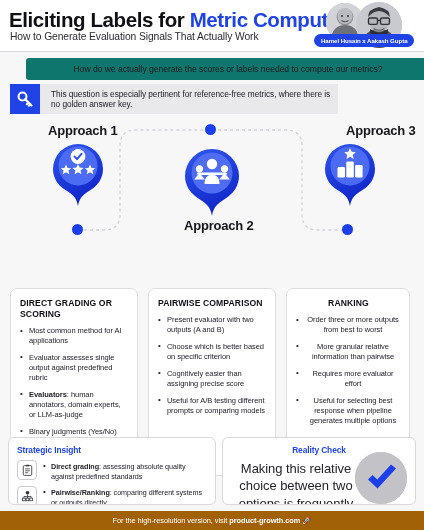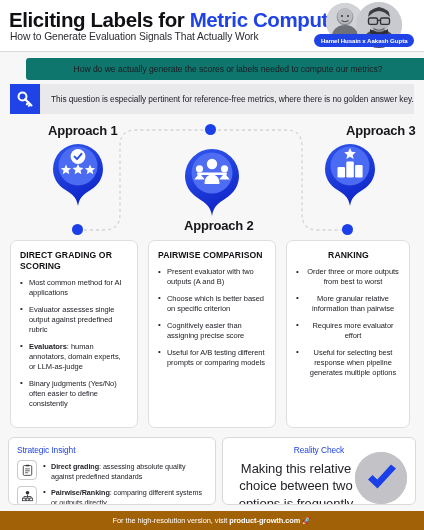--- a/index.html
+++ b/index.html
@@ -28,52 +28,52 @@
                   background: #1f43e6; border-radius: 8px; color: #fff; font-size: 6.1px;
                   font-weight: 700; line-height: 13px; white-space: nowrap; letter-spacing: -0.05px; }
 
   
   .qbar { position: absolute; left: 10px; top: 58px; width: 404px; height: 22px;
           background: #0f766e; border-radius: 3px; display: flex; align-items: center;
           justify-content: center; margin-left: 16px; }
   .qbar span { font-size: 8.6px; color: #1a1a20; letter-spacing: -0.05px; }
 
   
-  .keyrow { position: absolute; left: 10px; top: 84px; width: 404px; height: 30px; display: flex; }
+  .keyrow { position: absolute; left: 10px; top: 84px; width: 328px; height: 30px; display: flex; }
   .keybox { width: 30px; height: 30px; background: #1f43e6; display: flex; align-items: center;
             justify-content: center; flex: 0 0 30px; }
   .keynote { flex: 1; height: 30px; background: #e9e9ec; display: flex; align-items: center;
              padding-left: 11px; }
   .keynote span { font-size: 8.3px; color: #1a1a20; letter-spacing: -0.05px; }
 
   
   .flow { position: absolute; left: 0; top: 118px; width: 424px; height: 120px; }
   .approach-label { position: absolute; font-size: 13px; font-weight: 600; color: #16161a;
                     letter-spacing: -0.2px; white-space: nowrap; }
   .dot { position: absolute; width: 11px; height: 11px; border-radius: 50%; background: #1b3fe8; }
 
   .pin { position: absolute; }
   .pin svg { display: block; }
 
   
   .card { position: absolute; background: #ffffff; border: 1px solid #dededf;
-          border-radius: 7px; padding: 9px 8px 0 9px; }
+          border-radius: 7px; padding: 9px 8px 0 9px; margin-top: 48px; }
   .card h3 { font-size: 8.6px; font-weight: 700; color: #0f0f13; letter-spacing: 0.1px;
              line-height: 1.28; margin-bottom: 6px; }
   .card ul { list-style: none; }
   .card li { position: relative; padding-left: 9px; margin-bottom: 7px;
              font-size: 7.5px; line-height: 1.33; color: #23232a; letter-spacing: -0.05px; }
   .card li:before { content: "\2022"; position: absolute; left: 0; top: -0.5px;
                     font-size: 8px; color: #23232a; }
   .card li b { font-weight: 700; }
 
   
   .panel { position: absolute; background: #ffffff; border: 1px solid #d9d9dc;
            border-radius: 6px; overflow: hidden; }
-  .panel h4 { font-size: 8.4px; font-weight: 400; color: #1f43e6; letter-spacing: -0.1px; }
+  .panel h4 { font-size: 8.4px; font-weight: 700; color: #1f43e6; letter-spacing: -0.1px; }
 
   .si-row { display: flex; align-items: flex-start; margin-top: 5px; }
   .si-icon { flex: 0 0 20px; width: 20px; height: 20px; border: 1px solid #c9c9ce;
              border-radius: 4px; background: #fff; display: flex; align-items: center;
              justify-content: center; margin-right: 6px; }
   .si-text { position: relative; padding-left: 8px; font-size: 7.2px; line-height: 1.32;
              color: #23232a; padding-top: 2px; letter-spacing: -0.05px; }
   .si-text:before { content: "\2022"; position: absolute; left: 0; top: 1px; font-size: 8px; }
   .si-text b { font-weight: 700; }
 

